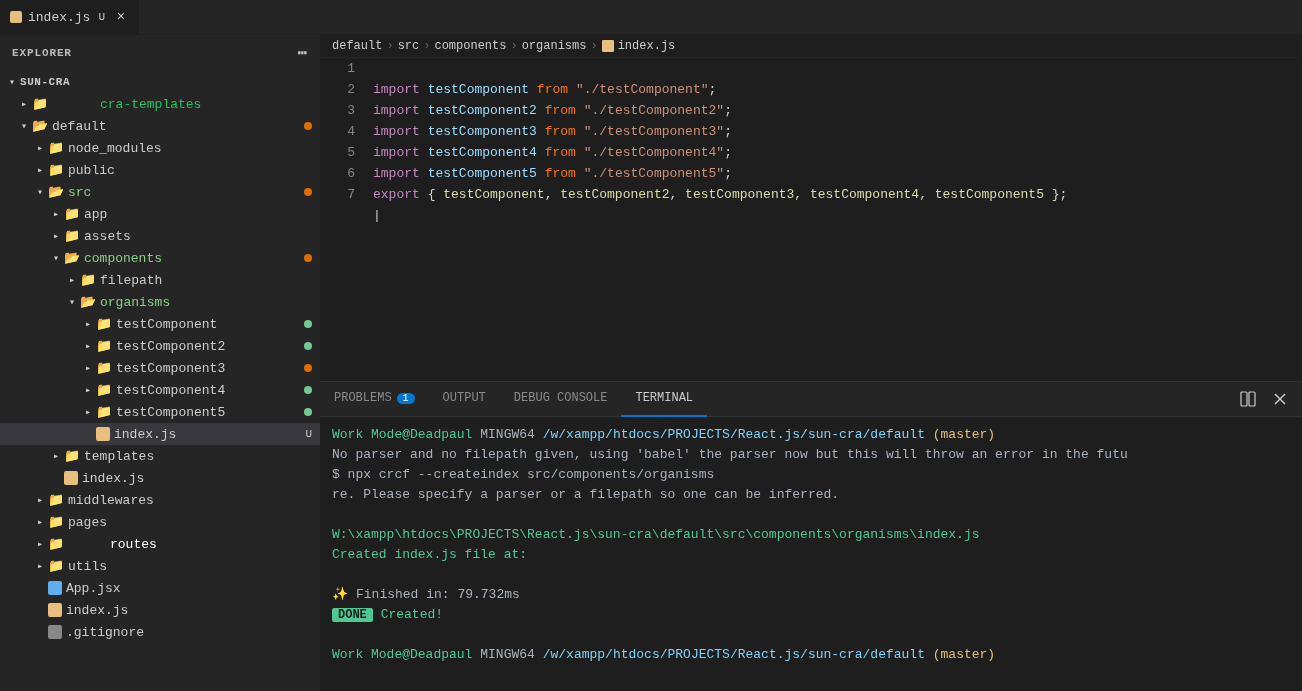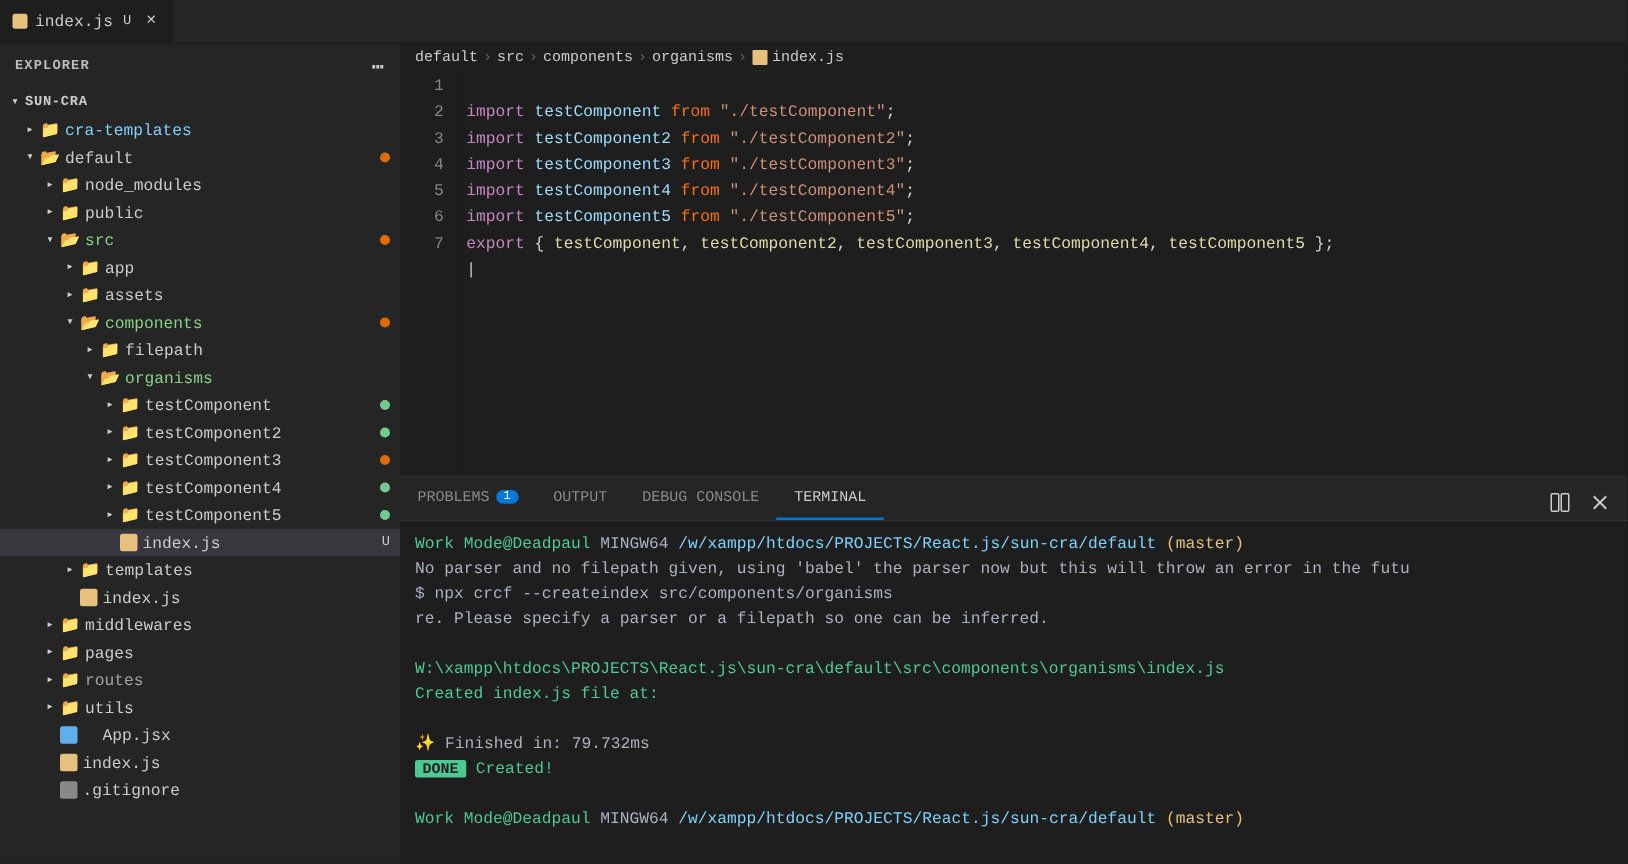--- a/index.html
+++ b/index.html
@@ -244,21 +244,21 @@
     .terminal-panel {
       height: 310px;
       flex-shrink: 0;
       display: flex;
       flex-direction: column;
       background: #1e1e1e;
       border-top: 1px solid #333;
     }
     .terminal-tabs {
       display: flex;
-      align-items: flex-end;
+      align-items: center;
       background: #252526;
       height: 35px;
       flex-shrink: 0;
       border-bottom: 1px solid #333;
       gap: 0;
     }
     .terminal-tab {
       padding: 0 14px;
       height: 35px;
       display: flex;
@@ -353,21 +353,21 @@
     </div>
 
     <div class="tree-item" style="padding-left:4px;">
       <span class="chevron">▾</span>
       <span class="item-label" style="color:#cccccc;font-weight:bold;font-size:11px;letter-spacing:0.05em;text-transform:uppercase;">SUN-CRA</span>
     </div>
 
     <div class="tree-item" style="padding-left:16px;">
       <span class="chevron">▸</span>
       <span class="folder-icon folder-cra">📁</span>
-      <span class="item-label" style="color:#7dd3fc;">cra-templates</span>
+      <span class="item-label" style="color:#22c55e;margin-left:48px;">cra-templates</span>
     </div>
 
     <div class="tree-item" style="padding-left:16px;">
       <span class="chevron">▾</span>
       <span class="folder-icon folder-default">📂</span>
       <span class="item-label" style="color:#cccccc;">default</span>
       <span class="dot-badge dot-orange"></span>
     </div>
 
     <div class="tree-item" style="padding-left:32px;">
@@ -482,33 +482,33 @@
 
     <div class="tree-item" style="padding-left:32px;">
       <span class="chevron">▸</span>
       <span class="folder-icon folder-pages">📁</span>
       <span class="item-label" style="color:#cccccc;">pages</span>
     </div>
 
     <div class="tree-item" style="padding-left:32px;">
       <span class="chevron">▸</span>
       <span class="folder-icon folder-routes">📁</span>
-      <span class="item-label" style="color:#a3a3a3;">routes</span>
+      <span class="item-label" style="color:#ffffff;margin-left:42px;">routes</span>
     </div>
 
     <div class="tree-item" style="padding-left:32px;">
       <span class="chevron">▸</span>
       <span class="folder-icon folder-utils">📁</span>
       <span class="item-label" style="color:#cccccc;">utils</span>
     </div>
 
     <div class="tree-item" style="padding-left:32px;">
       <span class="chevron" style="visibility:hidden;">▸</span>
       <span class="file-icon file-jsx" style="display:inline-block;margin-right:4px;"></span>
-      <span class="item-label" style="color:#cccccc;margin-left:16px;">App.jsx</span>
+      <span class="item-label" style="color:#cccccc;">App.jsx</span>
     </div>
 
     <div class="tree-item" style="padding-left:32px;">
       <span class="chevron" style="visibility:hidden;">▸</span>
       <span class="file-icon file-js" style="display:inline-block;margin-right:4px;"></span>
       <span class="item-label" style="color:#cccccc;">index.js</span>
     </div>
 
     <div class="tree-item" style="padding-left:32px;">
       <span class="chevron" style="visibility:hidden;">▸</span>

